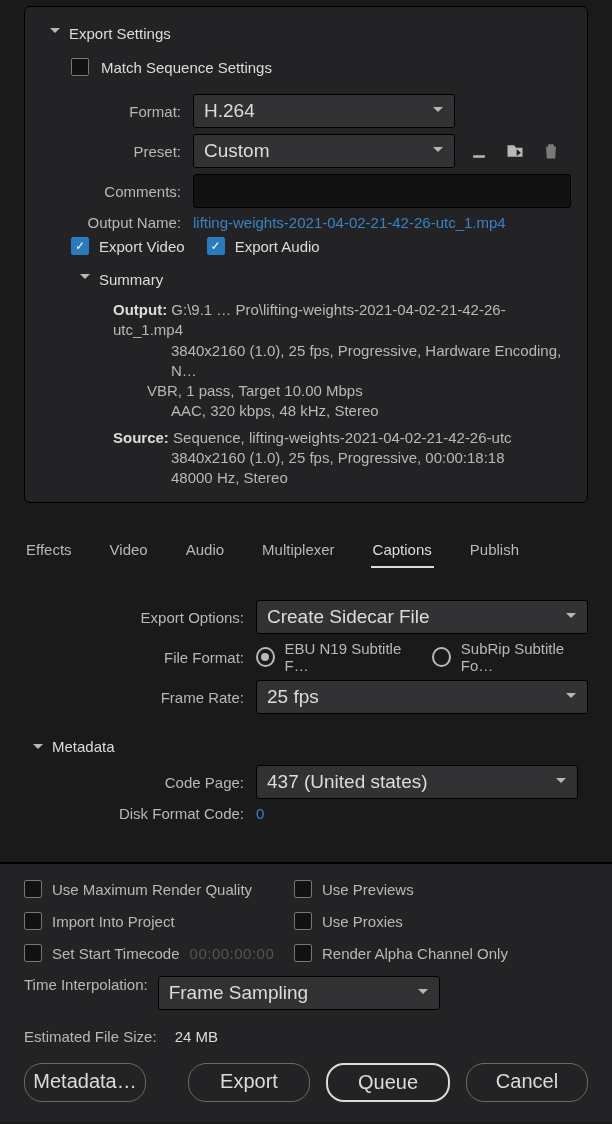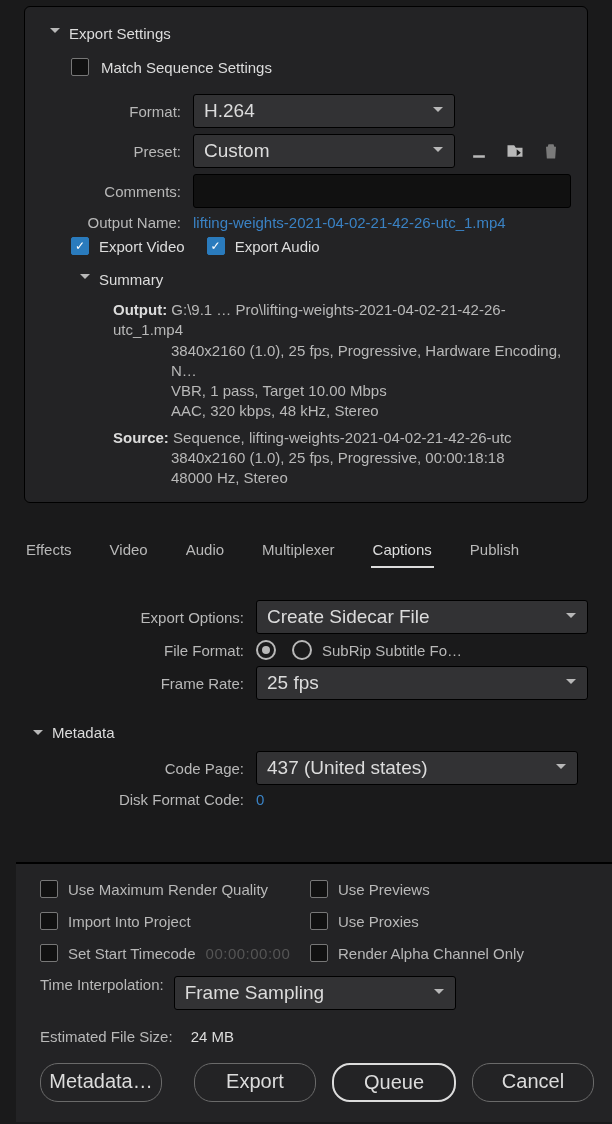--- a/index.html
+++ b/index.html
@@ -66,21 +66,21 @@
   .tabs{display:flex;gap:34px;padding:0 24px;margin-top:28px;border-bottom:0;}
   .tab{padding:10px 2px;color:var(--fg1);font-size:15px;position:relative;cursor:pointer;}
   .tab.active{color:var(--fg0);}
   .tab.active::after{content:"";position:absolute;left:0;right:0;bottom:0;height:2px;background:var(--fg0);}
   .captions-area{padding:16px 24px 0 24px;}
   .radio{width:16px;height:16px;border-radius:50%;border:2px solid var(--fg1);display:inline-flex;align-items:center;justify-content:center;}
   .radio.sel::after{content:"";width:8px;height:8px;border-radius:50%;background:var(--fg1);}
   .meta-hdr{display:flex;align-items:center;gap:8px;color:var(--fg0);font-size:15px;font-weight:500;padding:18px 0 4px 8px;}
   
   .lower{
-    position:absolute;left:16px;right:0;top:862px;padding:0 24px 20px 24px;
+    position:absolute;left:0;right:0;top:862px;padding:0 24px 20px 24px;
     border-top:2px solid #000;background:var(--bg1);
   }
   .lower-grid{display:grid;grid-template-columns:270px 1fr;row-gap:14px;padding-top:16px;}
   .lower-item{display:flex;align-items:center;gap:10px;}
   .lower-lbl{font-size:15px;color:var(--fg1);}
   .tc-ghost{color:#555;letter-spacing:0.5px;font-size:15px;}
   .interp{display:flex;align-items:flex-start;gap:10px;margin-top:14px;}
   .est{margin-top:18px;font-size:15px;color:var(--fg1);}
   .est .v{color:var(--fg0);margin-left:14px;}
   .btnrow{display:flex;gap:16px;margin-top:18px;justify-content:flex-start;}
@@ -176,21 +176,21 @@
           <path d="M1 3 L6 8 L11 3 Z"></path>
         </svg>
       </span>
     <span>Summary</span>
   </div>
 
   <div class="summary-blk">
     <span class="summary-k">Output:</span>
     <span>G:\9.1 … Pro\lifting-weights-2021-04-02-21-42-26-utc_1.mp4</span><br>
     <span style="margin-left:58px;display:inline-block;">3840x2160 (1.0), 25 fps, Progressive, Hardware Encoding, N…</span><br>
-    <span style="margin-left:58px;display:inline-block;">VBR, 1 pass, Target 10.00 Mbps</span><br>
+    <span style="margin-left:34px;display:inline-block;">VBR, 1 pass, Target 10.00 Mbps</span><br>
     <span style="margin-left:58px;display:inline-block;">AAC, 320 kbps, 48 kHz, Stereo</span>
   </div>
   <div class="summary-blk" style="margin-top:6px;">
     <span class="summary-k">Source:</span>
     <span>Sequence, lifting-weights-2021-04-02-21-42-26-utc</span><br>
     <span style="margin-left:58px;display:inline-block;">3840x2160 (1.0), 25 fps, Progressive, 00:00:18:18</span><br>
     <span style="margin-left:58px;display:inline-block;">48000 Hz, Stereo</span>
   </div>
 </div>
 
@@ -211,20 +211,21 @@
       <span class="dd-caret"><svg viewBox="0 0 12 12">
             <path d="M1 3 L6 8 L11 3 Z"></path>
           </svg></span>
     </div>
   </div>
 
   <div class="row">
     <div class="row-label-s">File Format:</div>
     <div style="display:flex;align-items:center;gap:10px;flex:1;">
       <span class="radio sel"></span>
+      <span style="font-size:15px;">EBU N19 Subtitle F…</span>
       <span class="radio" style="margin-left:6px;"></span>
       <span style="font-size:15px;">SubRip Subtitle Fo…</span>
     </div>
   </div>
 
   <div class="row">
     <div class="row-label-s">Frame Rate:</div>
     <div class="dd" style="flex:1;">
       <span class="cv">25 fps</span>
       <span class="dd-caret"><svg viewBox="0 0 12 12">

